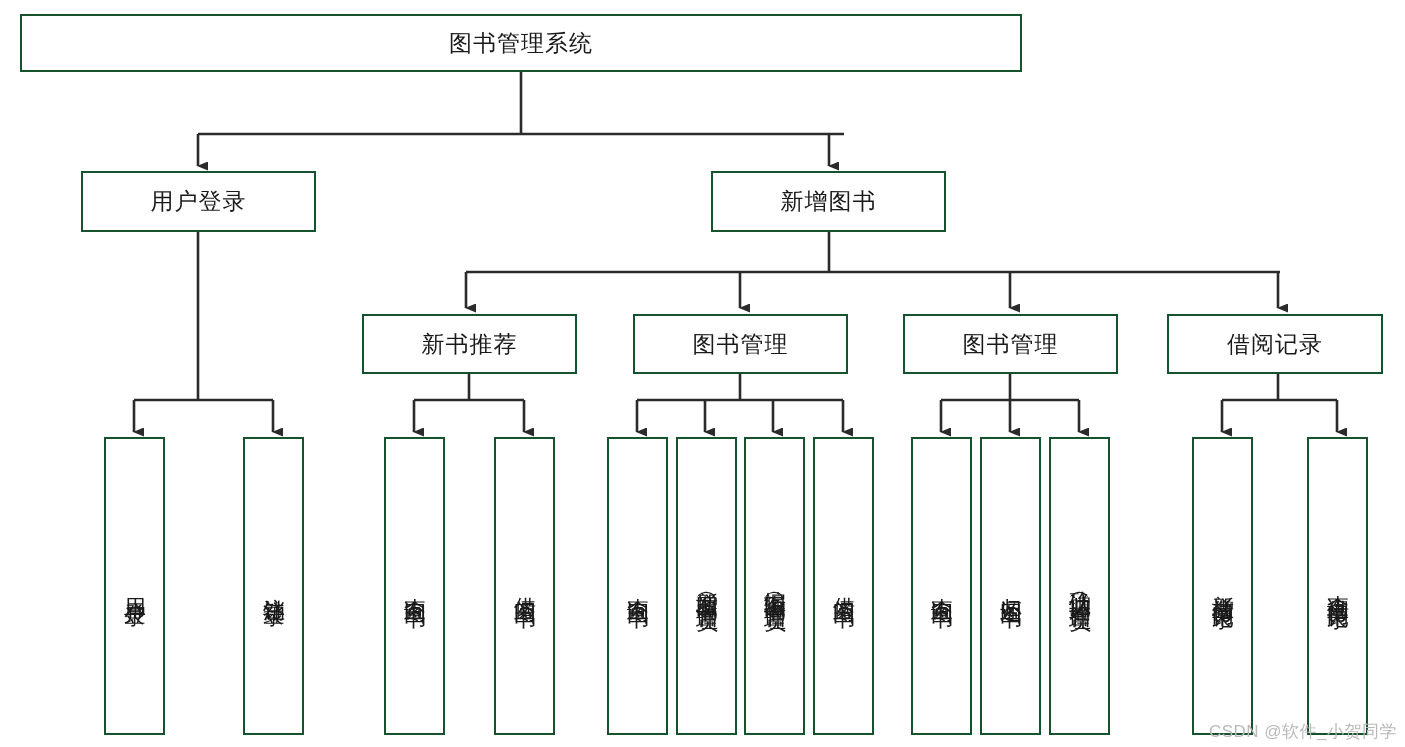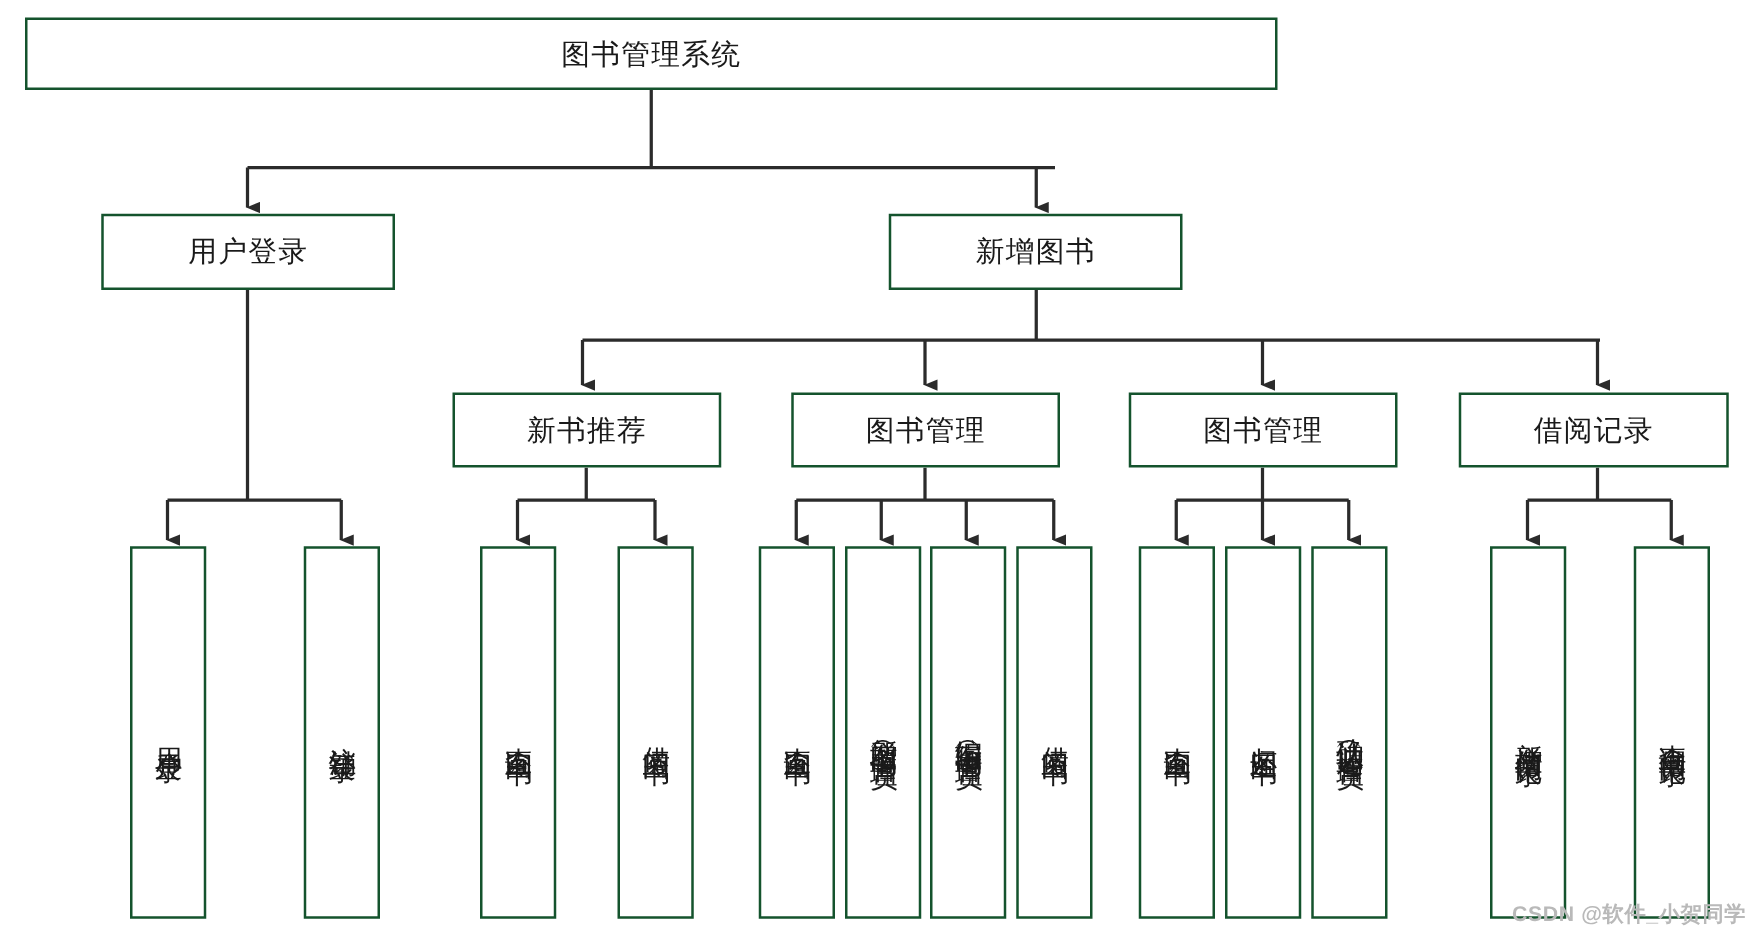--- a/index.html
+++ b/index.html
@@ -61,21 +61,20 @@
   }
   .watermark {
     position: absolute;
     right: 8px;
     bottom: 4px;
     font-size: 17px;
     color: #b9b9b9;
     letter-spacing: 0.5px;
     z-index: 5;
     white-space: nowrap;
-    font-weight: bold;
   }
 </style>
 </head>
 <body>
 
 <div id="canvas">
 
   <svg id="edges" viewBox="0 0 1405 747" xmlns="http://www.w3.org/2000/svg">
     <defs>
       <marker id="arrow" markerWidth="9" markerHeight="11" refX="4.5" refY="10" orient="auto" markerUnits="userSpaceOnUse">

